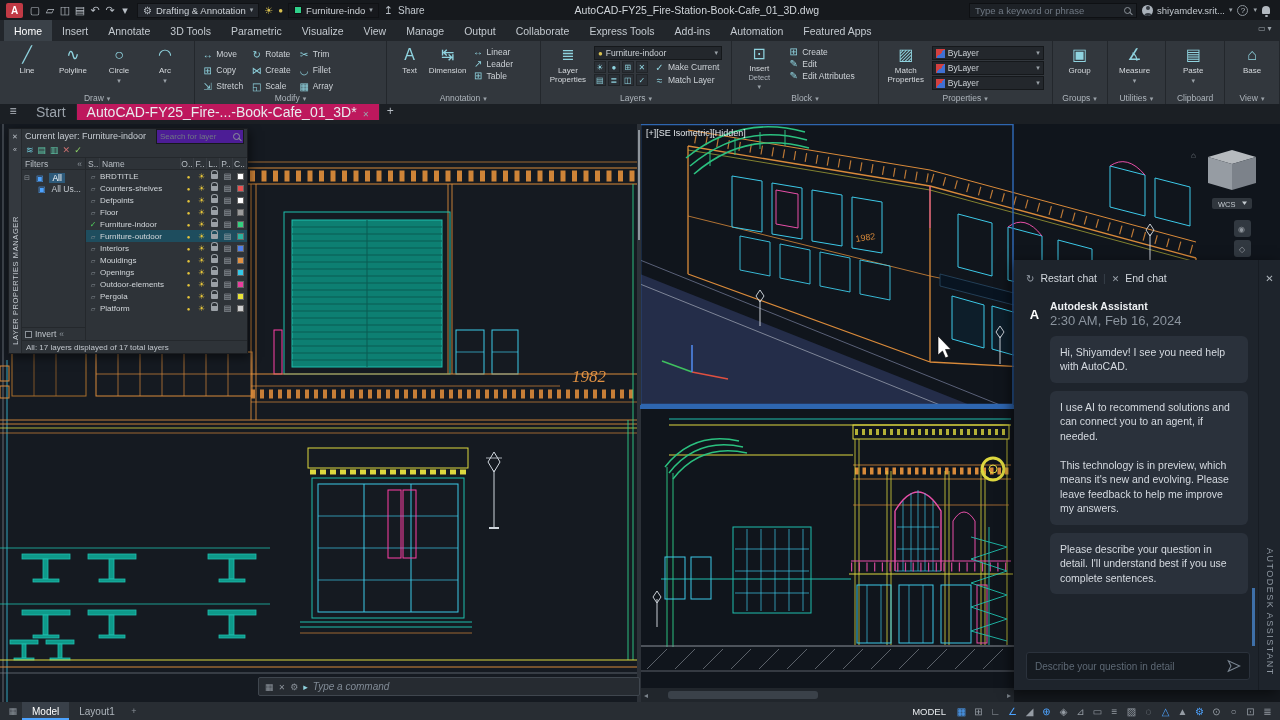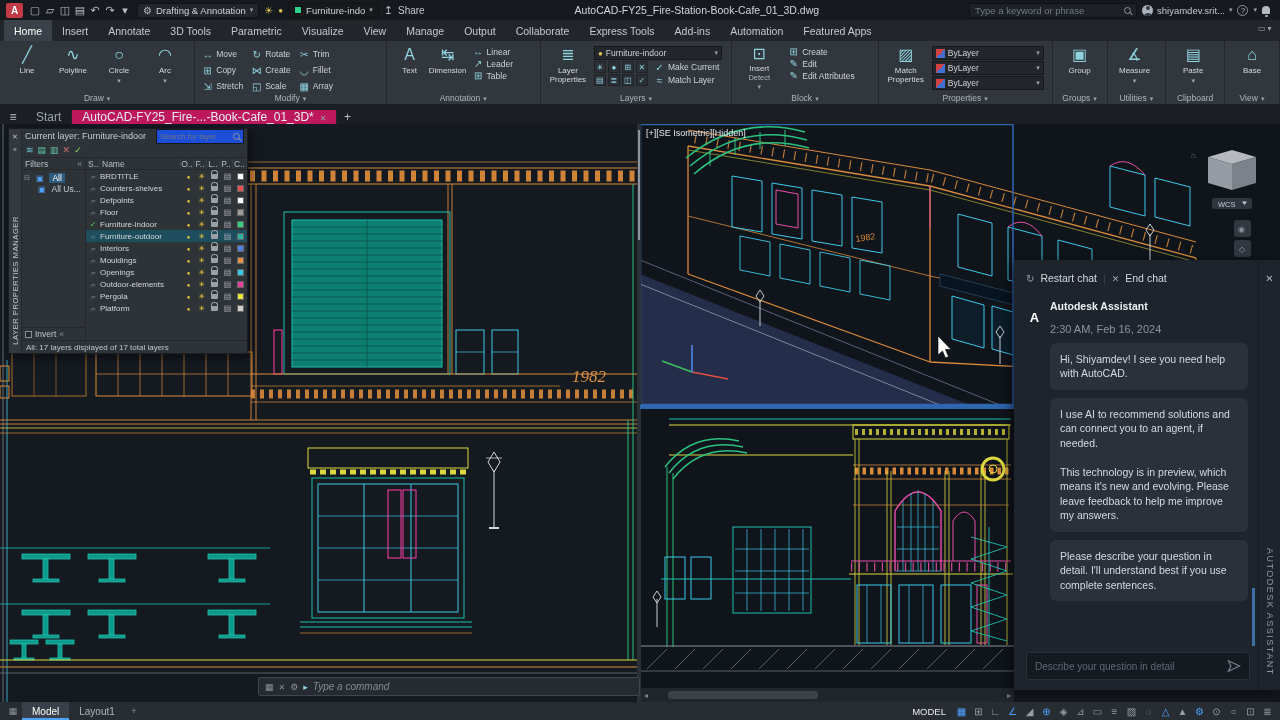--- a/index.html
+++ b/index.html
@@ -68,21 +68,21 @@
   .combo{display:flex;align-items:center;background:#23272c;border:1px solid #15181b;height:14px;
     font-size:8.5px;padding:0 3px;gap:3px;color:#ccd1d6;white-space:nowrap}
   .combo .arr{margin-left:auto}
   .minis{display:flex;gap:2px;align-items:center}
   .mini{width:12px;height:12px;font-size:8px;display:flex;align-items:center;justify-content:center;
     color:#8fd3df;background:#2b3036;border:1px solid #202428}
   .ic-colorwheel{width:9px;height:9px;background:linear-gradient(135deg,#d34040 50%,#4070d3 50%);flex:none}
 
   
   #ftabs{position:absolute;left:0;top:104px;width:1280px;height:20px;background:#1b1f24;display:flex;
-    align-items:flex-end;font-size:12px;color:#9aa2aa;z-index:47}
+    align-items:flex-start;font-size:14px;color:#9aa2aa;z-index:47}
   .hamb{width:26px;display:flex;align-items:center;justify-content:center;color:#b8bec5}
   .hamb::before{content:"≡";font-size:12px}
   .ftab{padding:0 10px;display:flex;align-items:center;gap:6px;border-right:1px solid #23272c;white-space:nowrap}
   .ftab.active{background:#be185d;color:#e8ebee}
   .fx::before{content:"✕";font-size:8px;color:#9aa2aa}
   .addtab{width:20px;display:flex;align-items:center;justify-content:center;color:#b8bec5}
   .addtab::before{content:"+";font-size:12px}
 
   
   #canvas{position:absolute;left:0;top:124px;width:1280px;height:578px;background:#14181d}
@@ -97,21 +97,21 @@
   #palette{position:absolute;left:8px;top:128px;width:240px;height:226px;display:flex;background:#2e3338;
     border:1px solid #1a1d21;box-shadow:2px 3px 10px rgba(0,0,0,.55);font-size:9px;z-index:20}
   .pstrip{width:13px;background:#34393f;border-right:1px solid #24282c;display:flex;flex-direction:column;
     align-items:center;padding:2px 0;gap:3px;color:#b8bec5}
   .pstrip .px::before{content:"✕";font-size:7px}
   .pstrip .pg::before{content:"«";font-size:7px}
   .vtext-up{writing-mode:vertical-rl;transform:rotate(180deg);font-size:7.5px;letter-spacing:.6px;
     color:#c6ccd2;margin:auto 0 6px 0;white-space:nowrap}
   .pmain{flex:1;display:flex;flex-direction:column;min-width:0}
   .prow1{height:14px;display:flex;align-items:center;gap:4px;padding:1px 3px;color:#c6ccd2;white-space:nowrap}
-  .psearch{margin-left:auto;width:88px;height:15px;background:#1d4ed8;border:1px solid #16191c;
+  .psearch{margin-left:auto;width:88px;height:15px;background:#4c1d95;border:1px solid #16191c;
     display:flex;align-items:center;gap:2px;padding:0 3px}
   .psearch input{flex:1;min-width:0;background:transparent;border:none;outline:none;color:#aab2ba;
     font-family:inherit;font-size:8px}
   .psearch input::placeholder{color:#6f7883}
   .prow2{height:15px;display:flex;align-items:center;gap:4px;padding:0 4px;border-bottom:1px solid #24282c}
   .ptool{font-size:9px}
   .pbody{flex:1;display:flex;min-height:0}
   .pfilters{width:64px;border-right:1px solid #24282c;display:flex;flex-direction:column;font-size:8.5px}
   .fhead{height:12px;display:flex;justify-content:space-between;align-items:center;padding:0 3px;
     color:#b9bfc5;border-bottom:1px solid #24282c}
@@ -154,21 +154,21 @@
   .amain{flex:1;display:flex;flex-direction:column;padding:8px 8px 10px 12px;min-width:0}
   .ahead{display:flex;align-items:center;gap:6px;color:#d3d8de;font-size:10.5px;height:20px;white-space:nowrap}
   .aic-r::before{content:"↻";color:#9aa2ab;font-size:10px}
   .aic-x::before{content:"✕";color:#9aa2ab;font-size:9px}
   .asep{color:#3a424c}
   .avrow{display:flex;align-items:center;gap:7px;margin-top:12px}
   .alogo{width:17px;height:17px;display:flex;align-items:center;justify-content:center;
     color:#fff;font-weight:bold;font-size:13px}
   .alogo::before{content:"A"}
   .aname{font-size:10.5px;color:#eef1f4;font-weight:bold}
-  .atime{font-size:11px;color:#8b949e;margin-top:11px}
+  .atime{font-size:13px;color:#8b949e;margin-top:1px}
   .bubble{background:#2a313b;border-radius:6px;padding:9px 10px;margin:8px 0 0 24px;font-size:10.5px;
     line-height:1.38;color:#d5dae0;white-space:pre-line;width:198px}
   .ainput{margin-top:auto;height:28px;background:#151a20;border:1px solid #2b323c;border-radius:3px;
     display:flex;align-items:center;gap:6px;padding:0 8px}
   .ainput input{flex:1;min-width:0;background:transparent;border:none;outline:none;color:#aab2ba;
     font-family:inherit;font-size:10px}
   .ainput input::placeholder{color:#5d6874}
   .astrip{width:22px;display:flex;flex-direction:column;align-items:center;padding:8px 0;border-left:1px solid #171c23}
   .astrip .ax::before{content:"✕";color:#aeb5bc;font-size:10px}
   .vtext-down{writing-mode:vertical-rl;font-size:9px;letter-spacing:1.5px;color:#8f98a2;

